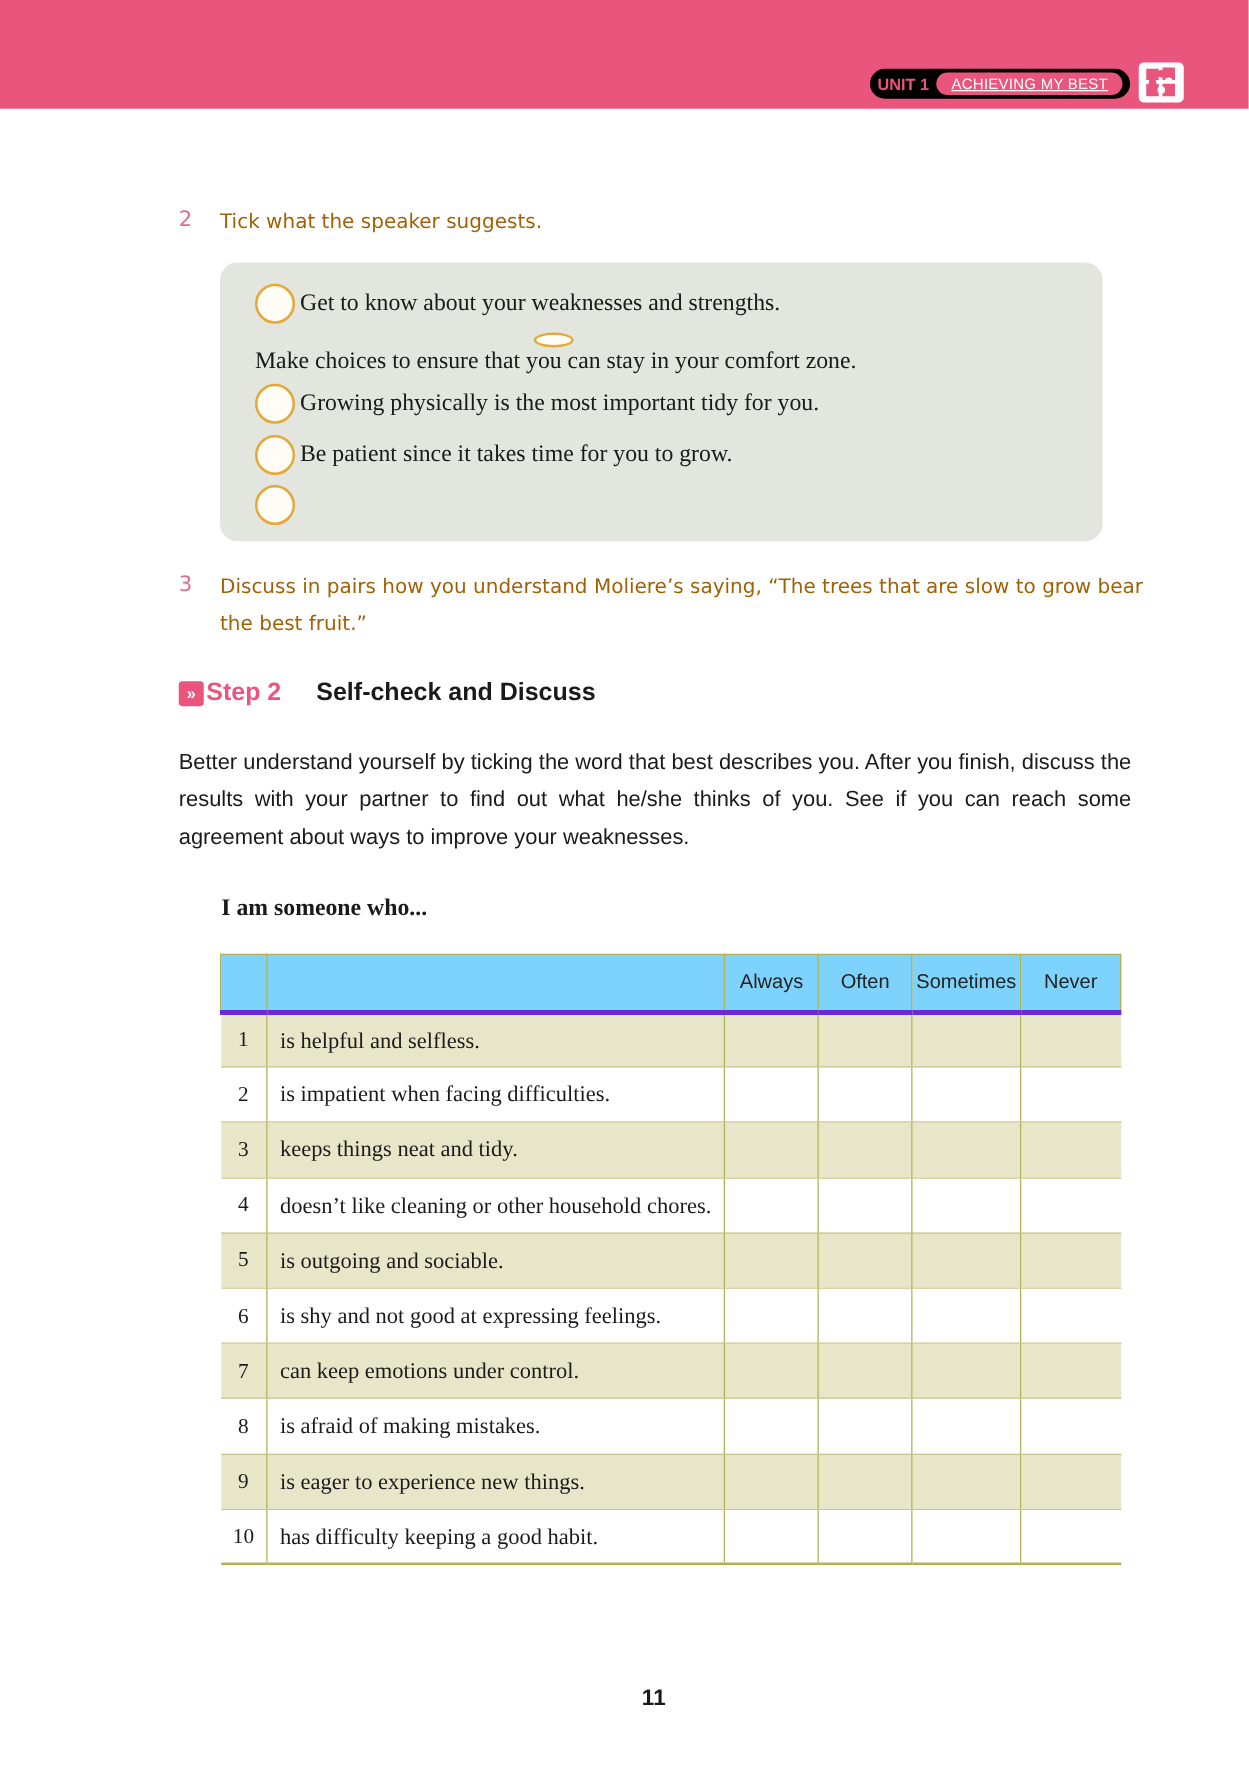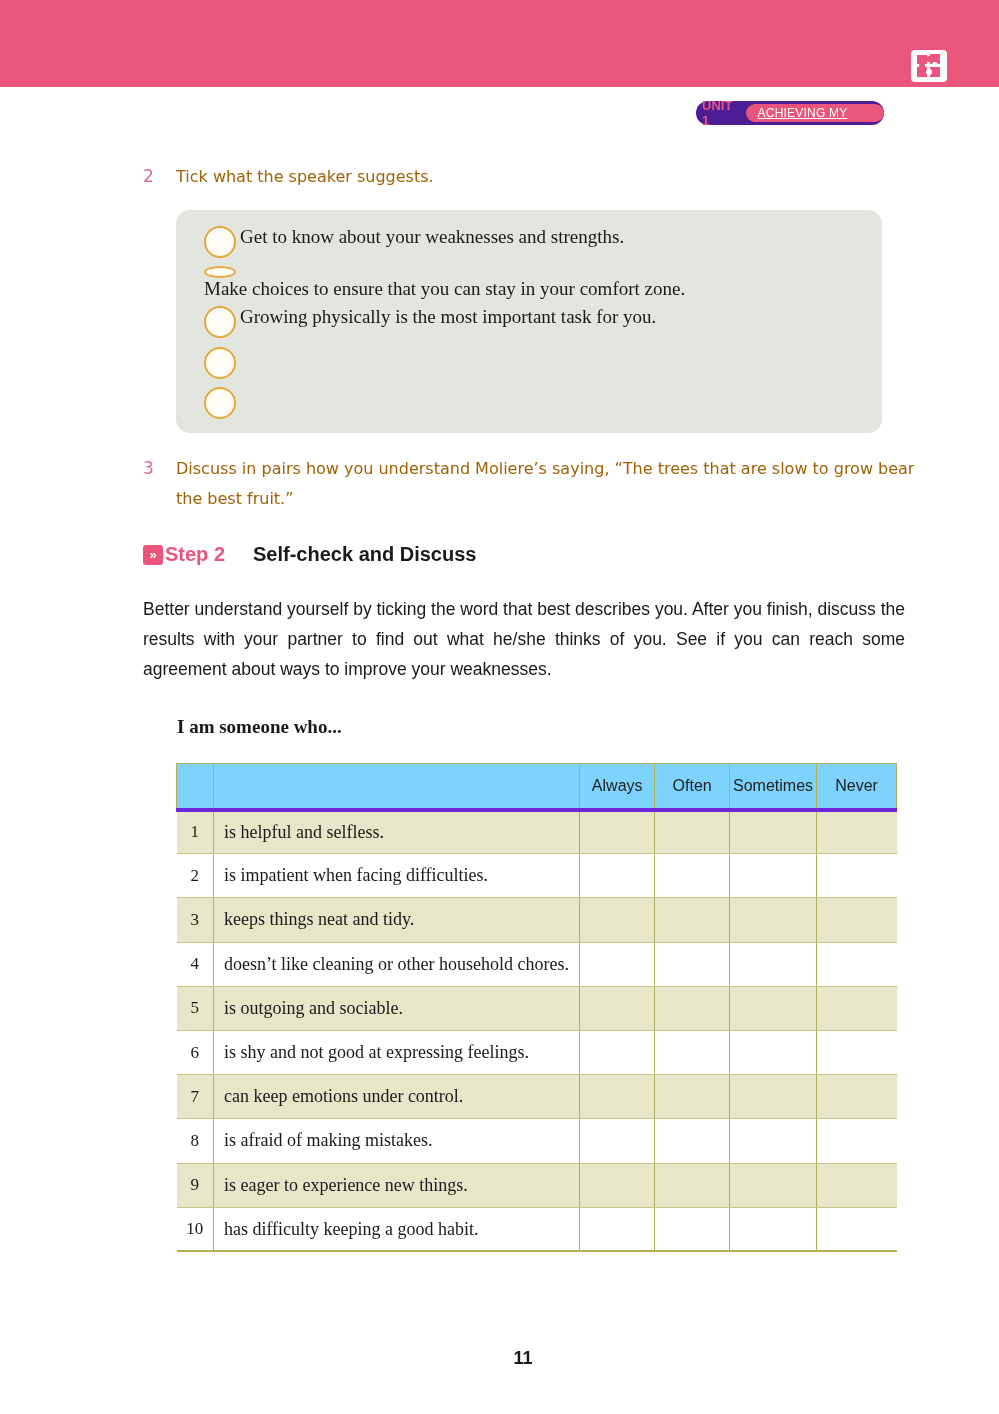--- a/index.html
+++ b/index.html
@@ -1,29 +1,29 @@
 <!DOCTYPE html>
 <html><head>
   <meta charset="utf-8">
   <style>
     * { box-sizing: border-box; margin: 0; padding: 0; }
     html, body { width: 999px; height: 1414px; background: #ffffff; }
     body { position: relative; overflow: hidden; font-family: "Liberation Sans", sans-serif; color: #1a1a1a; }
 
     .top-banner { position: absolute; left: 0; top: 0; width: 999px; height: 87px; background: #e9557d; }
-    .unit-pill { position: absolute; left: 696px; top: 55px; width: 188px; height: 24px; background: #4c1d95; border-radius: 12px; display: flex; align-items: center; padding-left: 4px; margin-top: 46px; }
+    .unit-pill { position: absolute; left: 696px; top: 55px; width: 208px; height: 24px; background: #000000; border-radius: 12px; display: flex; align-items: center; padding-left: 4px; }
     .unit-label { font-family: "Liberation Sans", sans-serif; font-weight: bold; font-size: 13px; color: #e9557d; margin-left: 0px; padding-left: 2px; }
     .unit-title { margin-left: 6px; height: 18px; padding: 0 12px; background: #e9557d; color: #ffffff; border-radius: 9px; font-size: 12px; line-height: 18px; letter-spacing: 0.2px; text-decoration: underline; }
     .puzzle-icon { position: absolute; left: 911px; top: 50px; width: 36px; height: 32px; background: #ffffff; border-radius: 4px; display: flex; align-items: center; justify-content: center; }
 
     .q-num { position: absolute; color: #d9708e; font-size: 17px; font-family: "DejaVu Sans", sans-serif; }
     .q-text { position: absolute; font-family: "DejaVu Sans", sans-serif; font-size: 16px; color: #a16207; line-height: 30px; }
 
     .options-box { position: absolute; left: 176px; top: 210px; width: 706px; height: 223px; background: #e3e5df; border-radius: 14px; }
-    .option { position: absolute; left: 28px; display: flex; align-items: flex-start; height: 34px; }
+    .option { position: absolute; left: 28px; display: flex; align-items: center; height: 34px; }
     .option-circle { width: 32px; height: 32px; border-radius: 50%; border: 2px solid #e3a93a; background: #fffdf5; margin-right: 4px; cursor: pointer; }
     .option-text { font-family: "Liberation Serif", serif; font-size: 19px; color: #1a1a1a; }
 
     .step-title { position: absolute; left: 143px; top: 543px; display: flex; align-items: center; }
     .step-icon { width: 20px; height: 20px; background: #e9557d; color: #fff; border-radius: 3px; font-size: 13px; font-weight: bold; display: flex; align-items: center; justify-content: center; line-height: 1; }
     .step-label { color: #e9557d; font-weight: bold; font-size: 20px; margin-left: 2px; }
     .step-heading { color: #1a1a1a; font-weight: bold; font-size: 20px; margin-left: 28px; }
 
     .instructions { position: absolute; left: 143px; top: 594px; width: 762px; font-size: 17.5px; line-height: 30px; text-align: justify; color: #1a1a1a; }
 
@@ -79,24 +79,25 @@
   <div class="option" style="top:16px;">
     <span class="option-circle"></span>
     <span class="option-text">Get to know about your weaknesses and strengths.</span>
   </div>
   <div class="option" style="top:56px;flex-direction:column;">
     <span class="option-circle"></span>
     <span class="option-text">Make choices to ensure that you can stay in your comfort zone.</span>
   </div>
   <div class="option" style="top:96px;">
     <span class="option-circle"></span>
-    <span class="option-text">Growing physically is the most important task for you.</span>
+    <span class="option-text">Growing physically is the most important tidy for you.</span>
   </div>
   <div class="option" style="top:137px;">
     <span class="option-circle"></span>
+    <span class="option-text">Be patient since it takes time for you to grow.</span>
   </div>
   <div class="option" style="top:177px;">
     <span class="option-circle"></span>
   </div>
 </div>
 
 <span class="q-num" style="left:143px; top:458px;">3</span>
 <span class="q-text" style="left:176px; top:454px; white-space:nowrap;">Discuss in pairs how you understand Moliere’s saying, “The trees that are slow to grow bear</span>
 <span class="q-text" style="left:176px; top:484px;">the best fruit.”</span>
 

